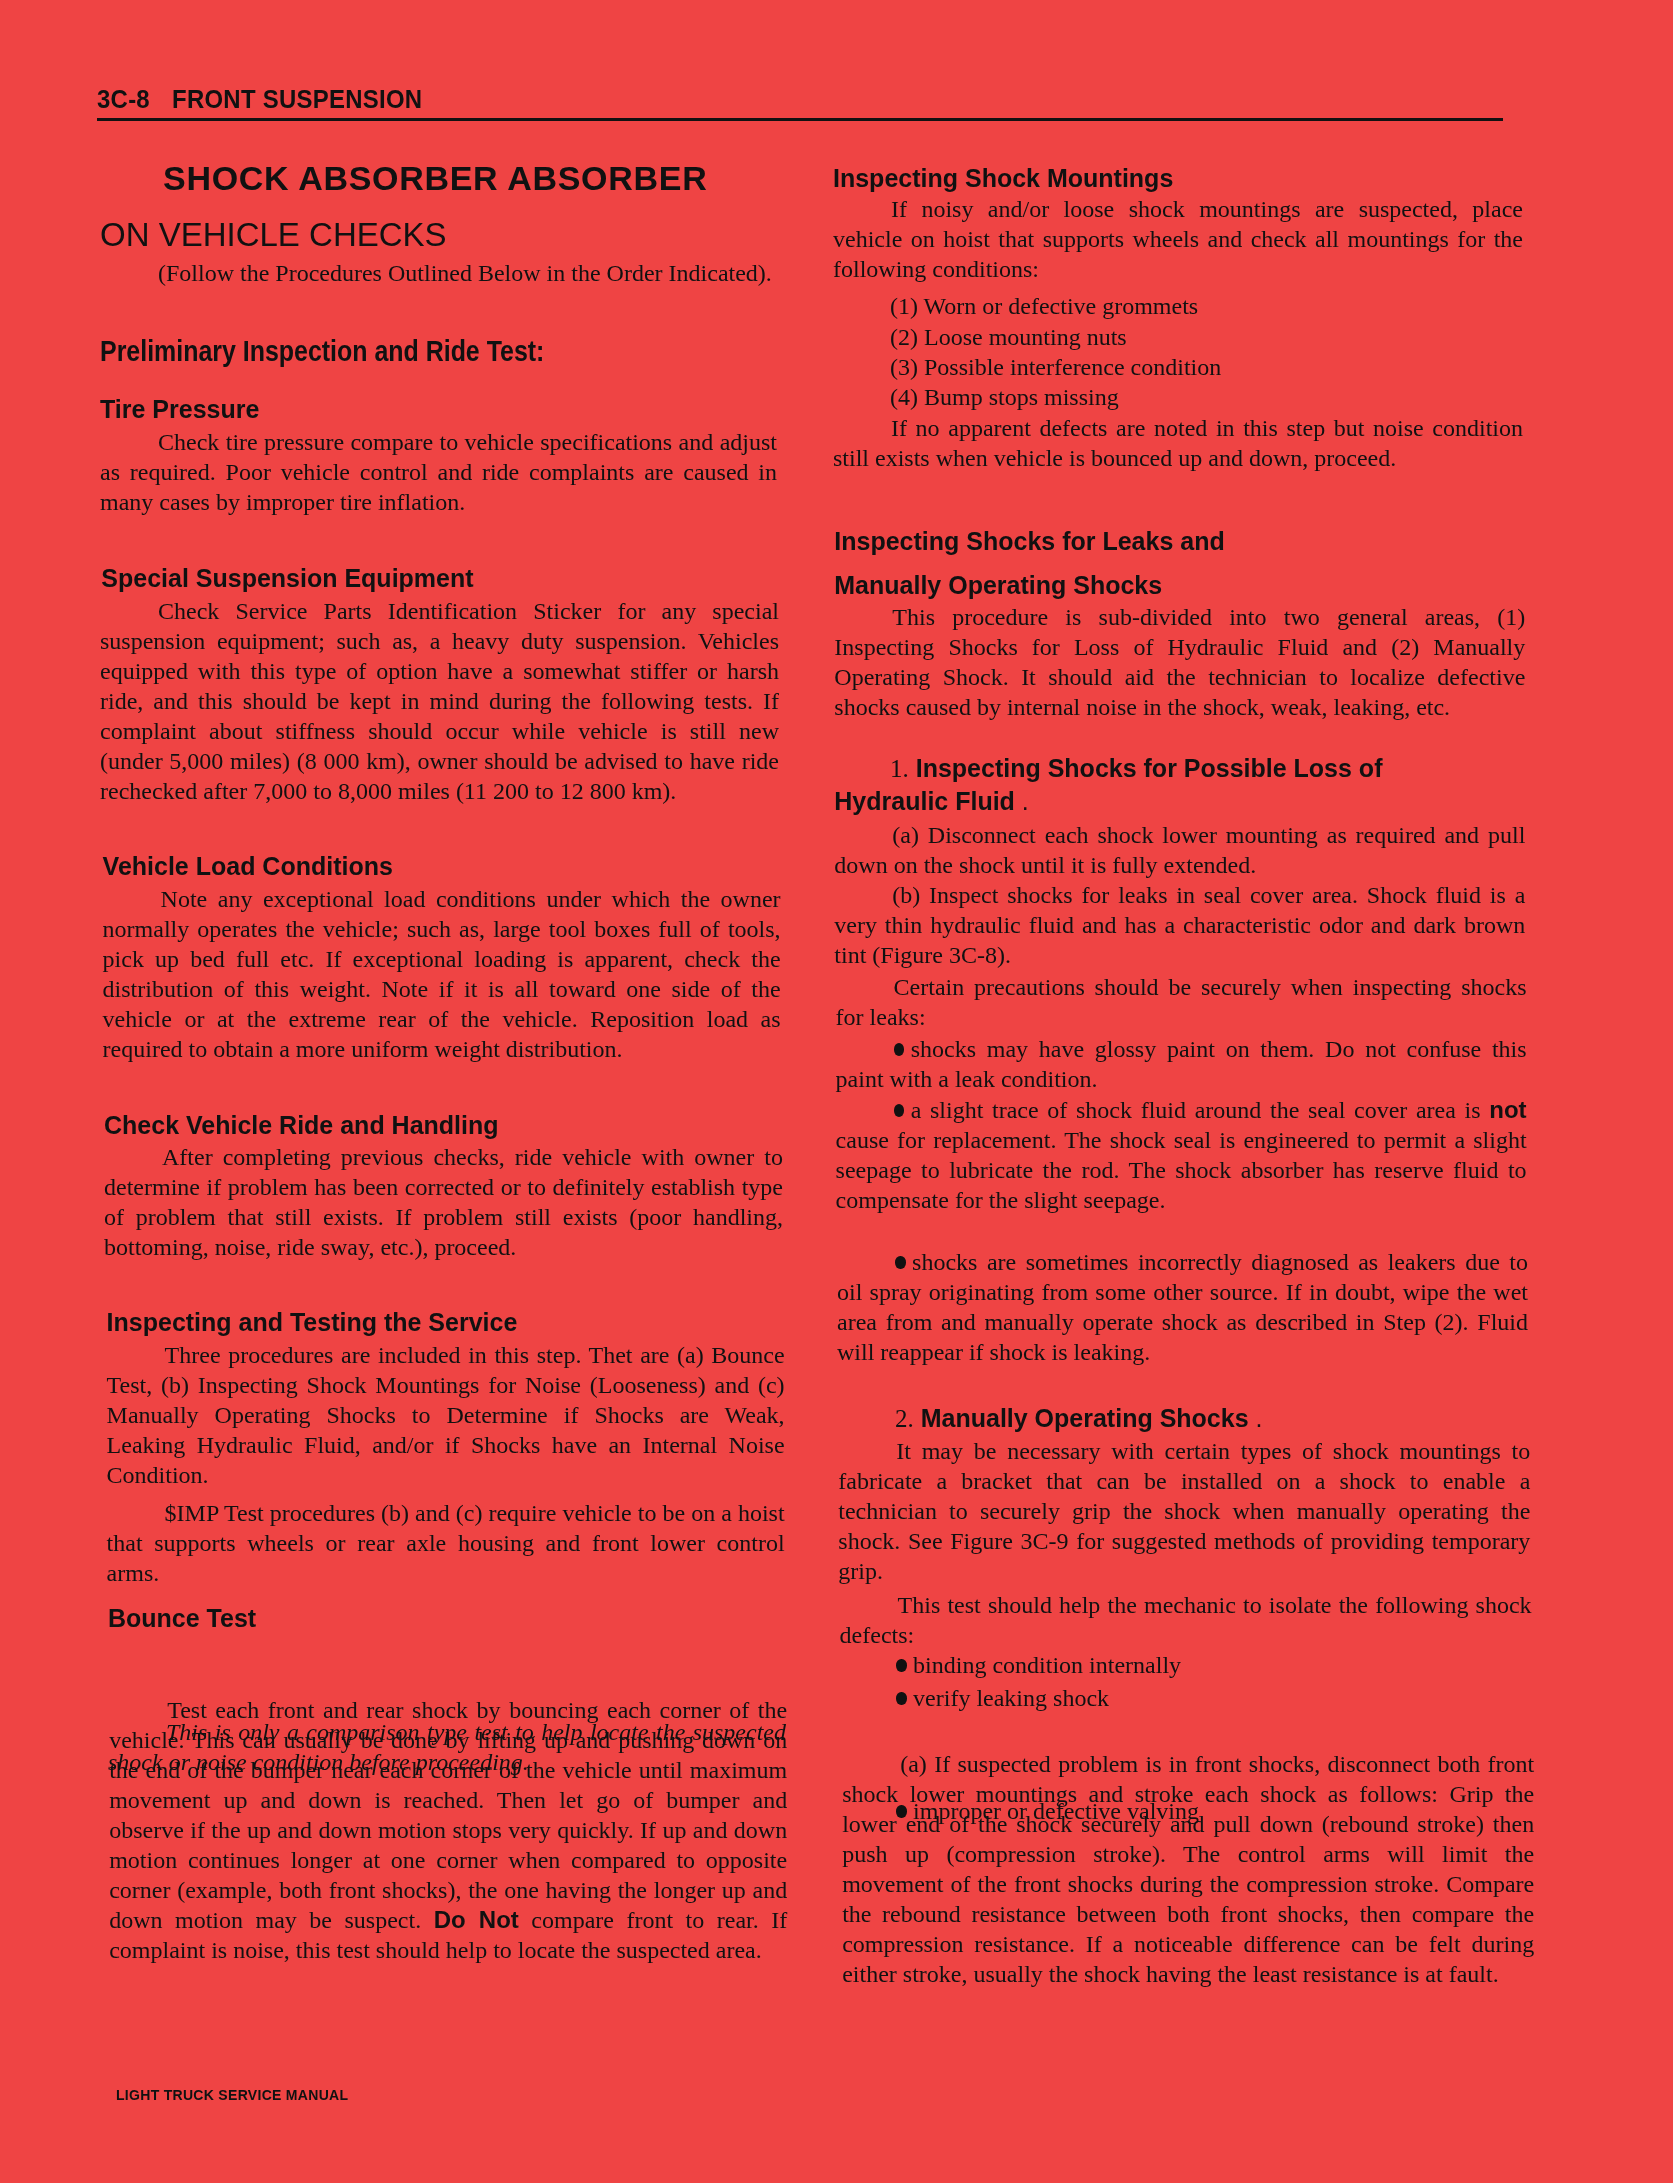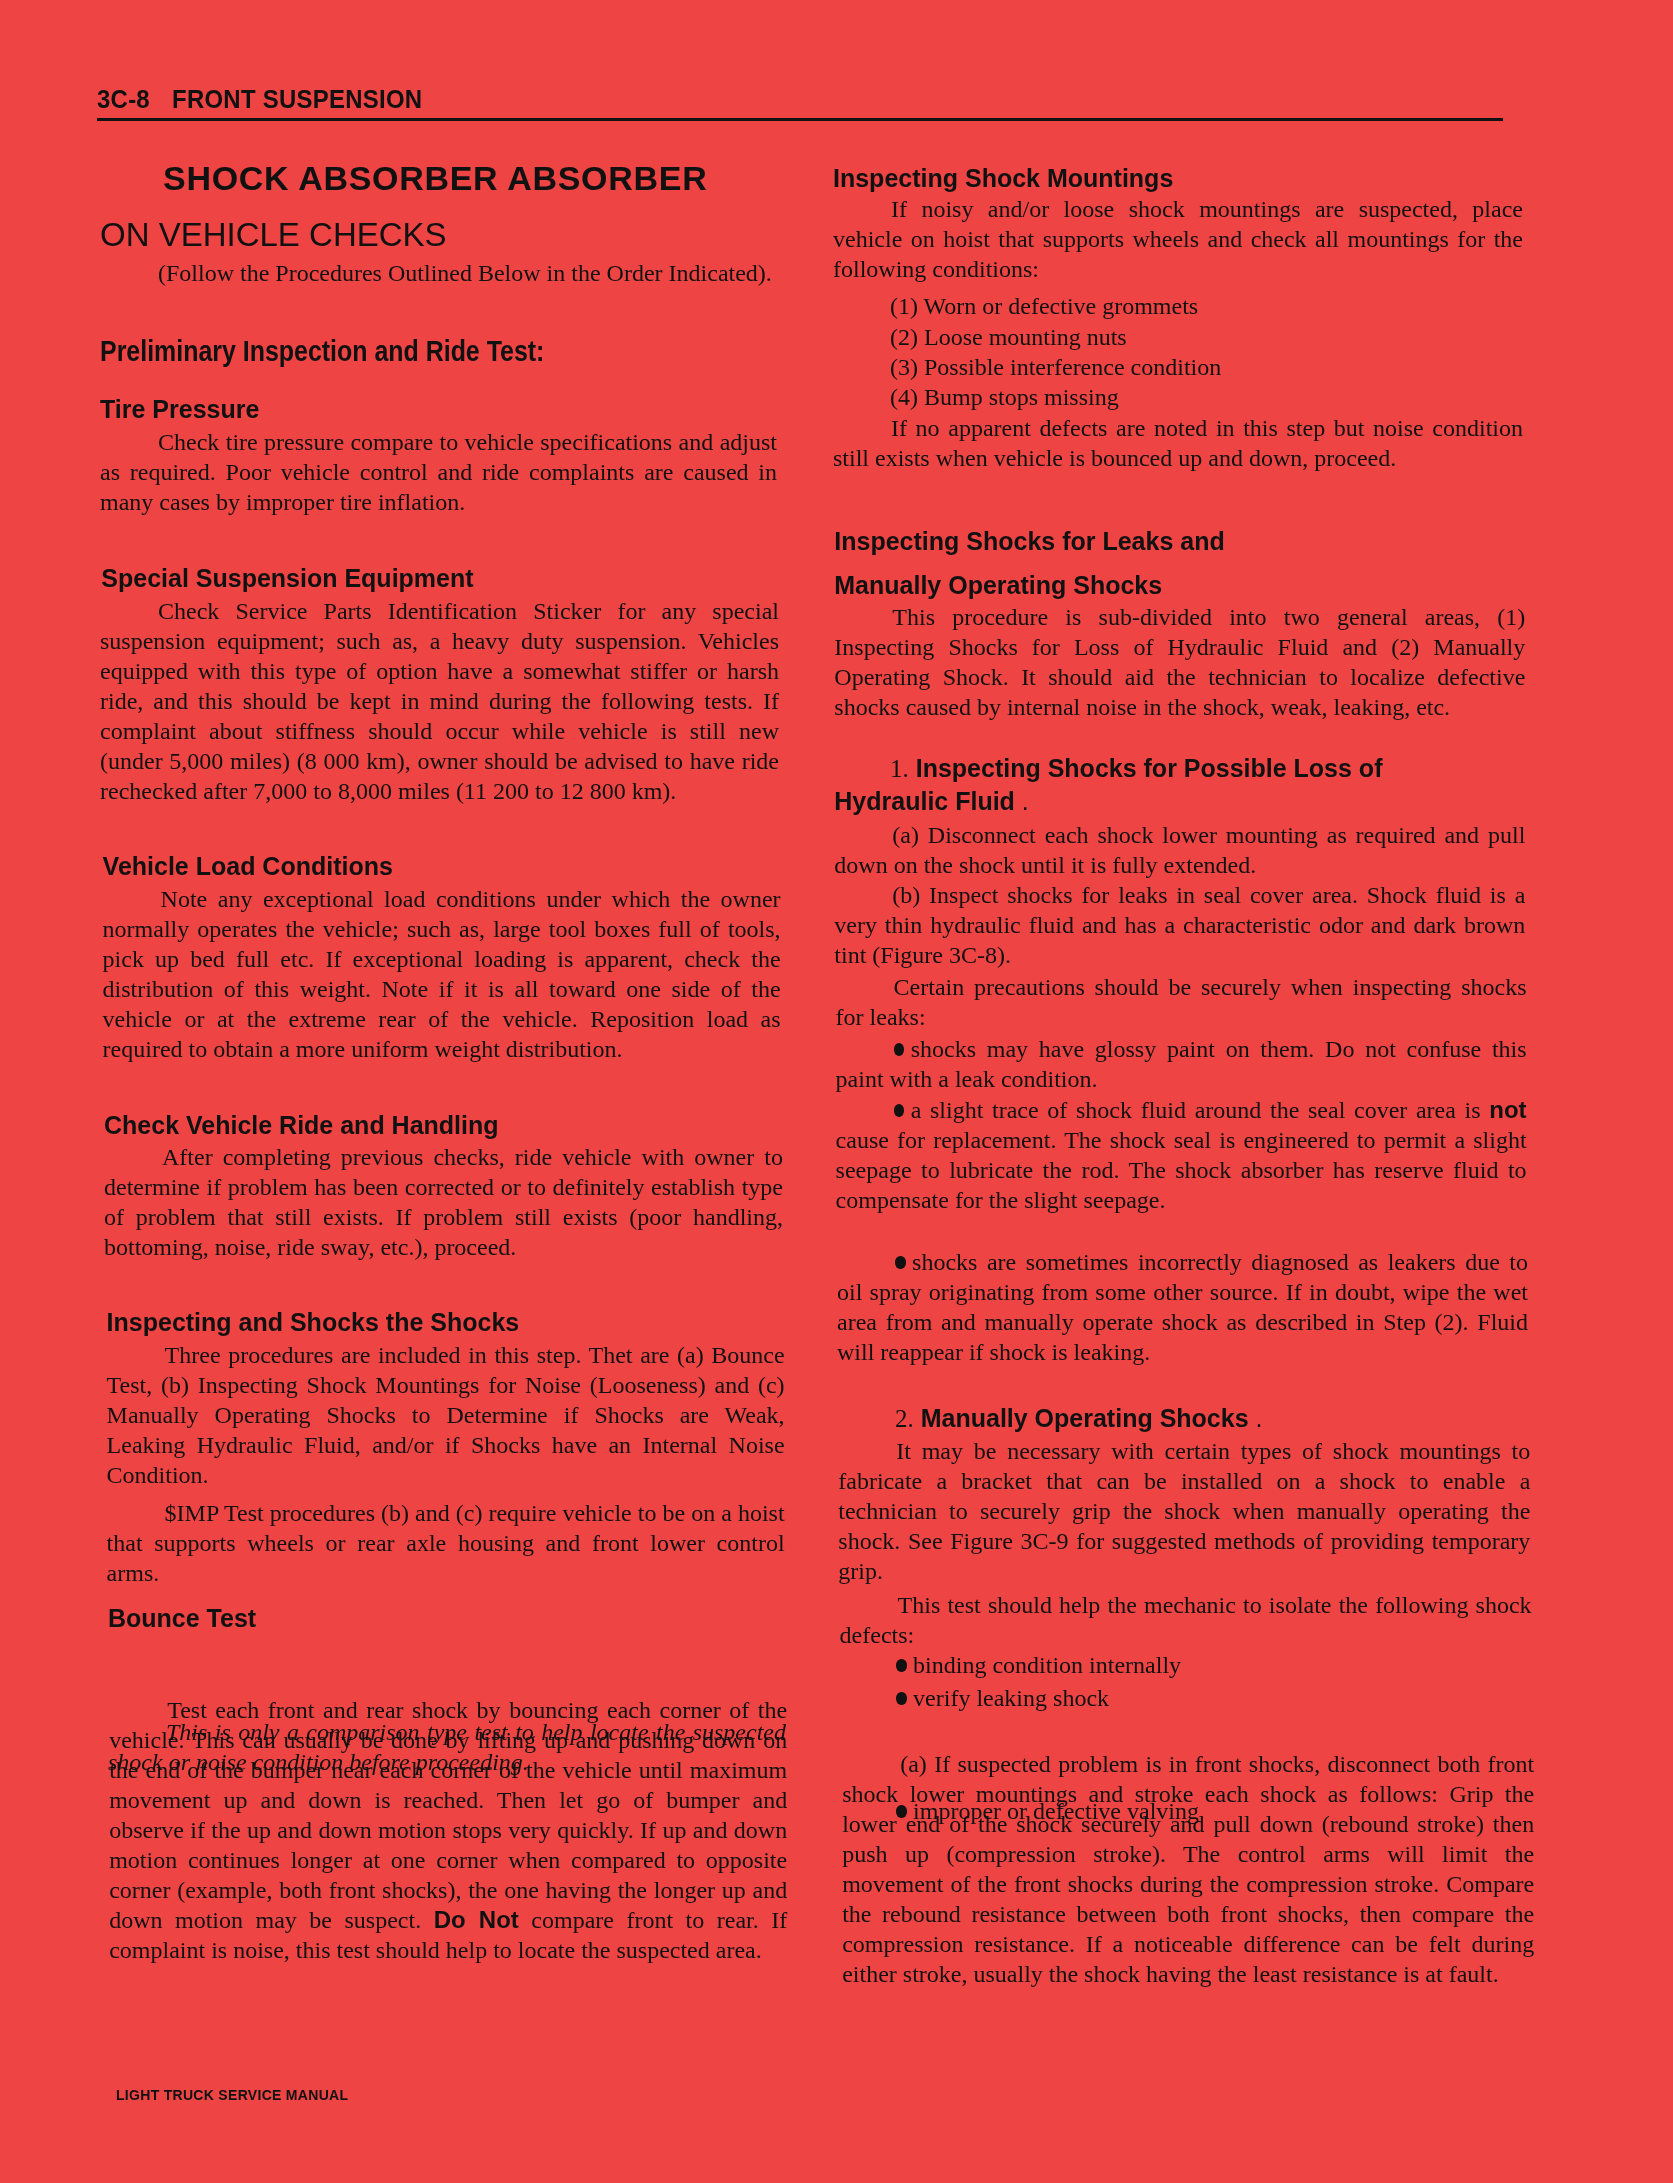--- a/index.html
+++ b/index.html
@@ -47,21 +47,21 @@
 
     <div class="h-item" style="left:1.3px; top:563px;">Special Suspension Equipment</div>
     <p class="para" style="left:0; top:596px; width:679px;">Check Service Parts Identification Sticker for any special suspension equipment; such as, a heavy duty suspension. Vehicles equipped with this type of option have a somewhat stiffer or harsh ride, and this should be kept in mind during the following tests. If complaint about stiffness should occur while vehicle is still new (under 5,000 miles) (8 000 km), owner should be advised to have ride rechecked after 7,000 to 8,000 miles (11 200 to 12 800 km).</p>
 
     <div class="h-item" style="left:2.6px; top:851px;">Vehicle Load Conditions</div>
     <p class="para" style="left:2.6px; top:884px; width:678px;">Note any exceptional load conditions under which the owner normally operates the vehicle; such as, large tool boxes full of tools, pick up bed full etc. If exceptional loading is apparent, check the distribution of this weight. Note if it is all toward one side of the vehicle or at the extreme rear of the vehicle. Reposition load as required to obtain a more uniform weight distribution.</p>
 
     <div class="h-item" style="left:4px; top:1110px;">Check Vehicle Ride and Handling</div>
     <p class="para" style="left:4px; top:1142px; width:679px;">After completing previous checks, ride vehicle with owner to determine if problem has been corrected or to definitely establish type of problem that still exists. If problem still exists (poor handling, bottoming, noise, ride sway, etc.), proceed.</p>
 
-    <div class="h-item" style="left:6.6px; top:1307px;">Inspecting and Shocks the Shocks</div>
+    <div class="h-item" style="left:6.6px; top:1307px;">Inspecting and Testing the Service</div>
     <p class="para" style="left:6.6px; top:1340px; width:678px;">Three procedures are included in this step. Thet are (a) Bounce Test, (b) Inspecting Shock Mountings for Noise (Looseness) and (c) Manually Operating Shocks to Determine if Shocks are Weak, Leaking Hydraulic Fluid, and/or if Shocks have an Internal Noise Condition.</p>
     <p class="para" style="left:6.6px; top:1498px; width:678px;">$IMP Test procedures (b) and (c) require vehicle to be on a hoist that supports wheels or rear axle housing and front lower control arms.</p>
 
     <div class="h-item" style="left:8px; top:1603px;">Bounce Test</div>
     <p class="para" style="left:8px; top:1717px; width:678px;font-style:italic;">This is only a comparison type test to help locate the suspected shock or noise condition before proceeding.</p>
     <p class="para" style="left:9.2px; top:1695px; width:678px;"><span>Test each front and rear shock by bouncing each corner of the vehicle. This can usually be done by lifting up and pushing down on the end of the bumper near each corner of the vehicle until maximum movement up and down is reached. Then let go of bumper and observe if the up and down motion stops very quickly. If up and down motion continues longer at one corner when compared to opposite corner (example, both front shocks), the one having the longer up and down motion may be suspect. </span><span class="sans-b">Do Not</span><span> compare front to rear. If complaint is noise, this test should help to locate the suspected area.</span></p>
   </div>
 
   <div class="col right">
     <div class="h-item" style="left:0; top:163px;">Inspecting Shock Mountings</div>

